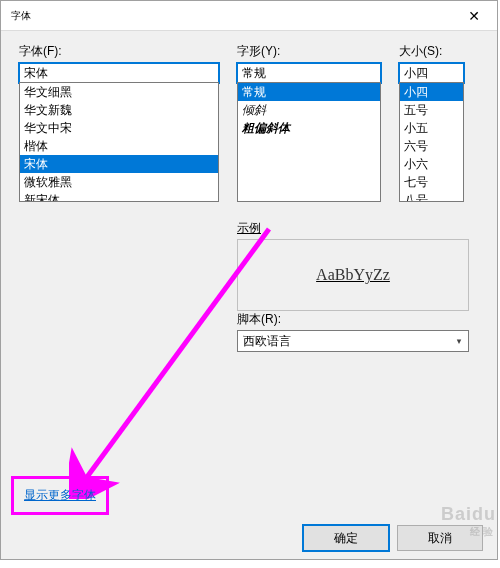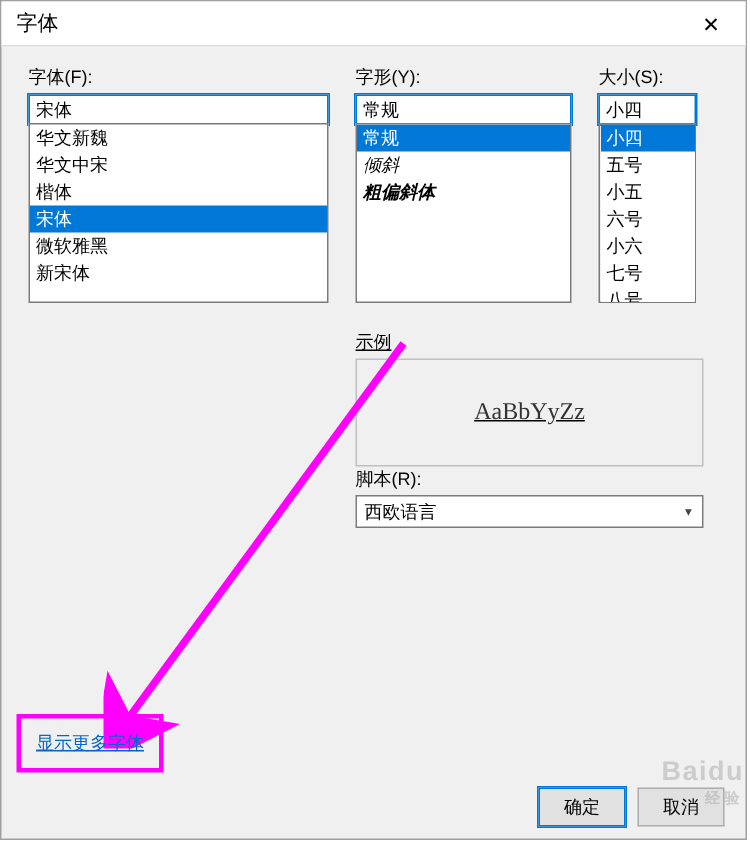--- a/index.html
+++ b/index.html
@@ -23,21 +23,21 @@
   .titlebar {
     height: 30px;
     background: #fff;
     display: flex;
     align-items: center;
     padding: 0 0 0 10px;
     border-bottom: 1px solid #dcdcdc;
   }
   .titlebar .title {
     flex: 1;
-    font-size: 14px;
+    font-size: 10px;
   }
   .close-btn {
     width: 46px;
     height: 30px;
     display: flex;
     align-items: center;
     justify-content: center;
     font-size: 14px;
     cursor: pointer;
   }
@@ -135,21 +135,21 @@
     font-size: 12px;
   }
   .buttons {
     position: absolute;
     right: 14px;
     bottom: 8px;
     display: flex;
     gap: 8px;
   }
   .btn {
-    width: 58px;
+    width: 86px;
     height: 26px;
     border: 1px solid #adadad;
     background: #e1e1e1;
     cursor: pointer;
     font-size: 12px;
   }
   .btn.primary {
     border: 1px solid #0078d7;
     outline: 1px solid #0078d7;
   }
@@ -187,20 +187,21 @@
     </div>
   </div>
 
   <div class="content">
     <div class="row1">
 
       <div class="col col-font">
         <div class="lbl">字体(F):</div>
         <input class="sel" value="宋体" style="">
         <div class="listbox" id="font-list">
+            <div class="item">华文细黑</div>
             <div class="item">华文新魏</div>
             <div class="item">华文中宋</div>
             <div class="item">楷体</div>
             <div class="item selected">宋体</div>
             <div class="item">微软雅黑</div>
             <div class="item">新宋体</div>
           </div>
       </div>
 
       <div class="col col-style">

